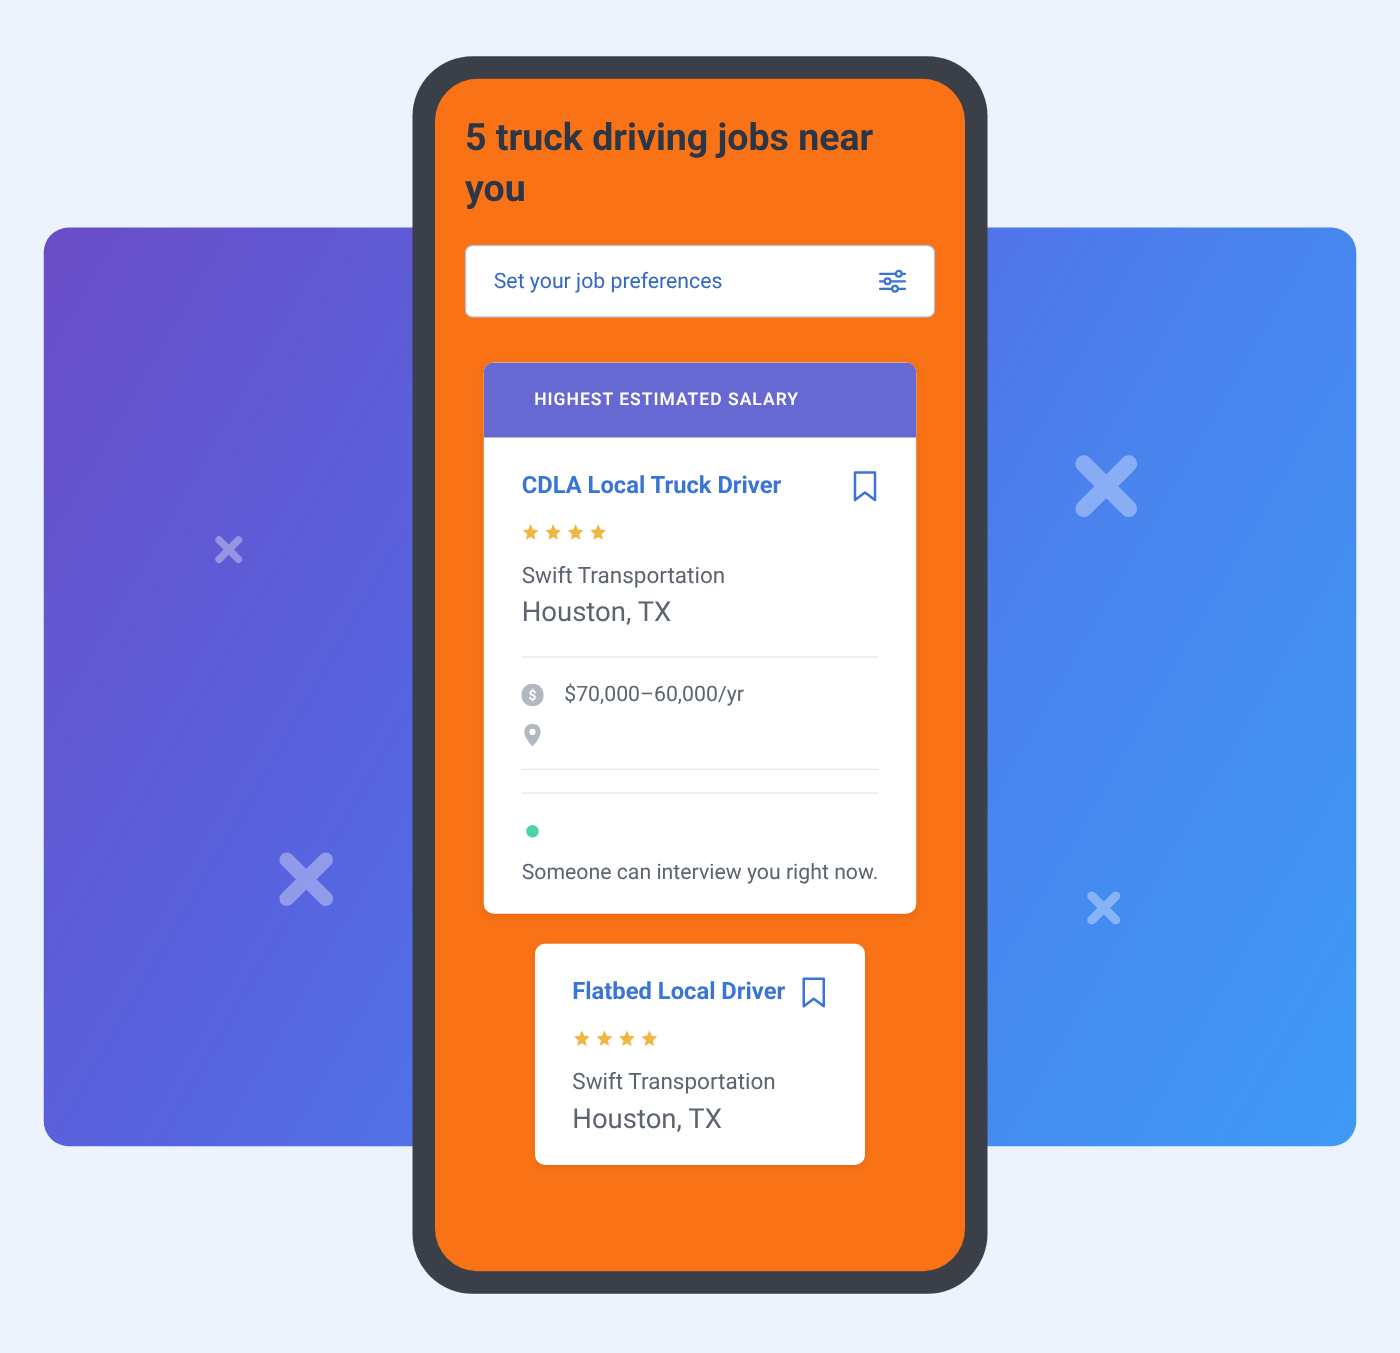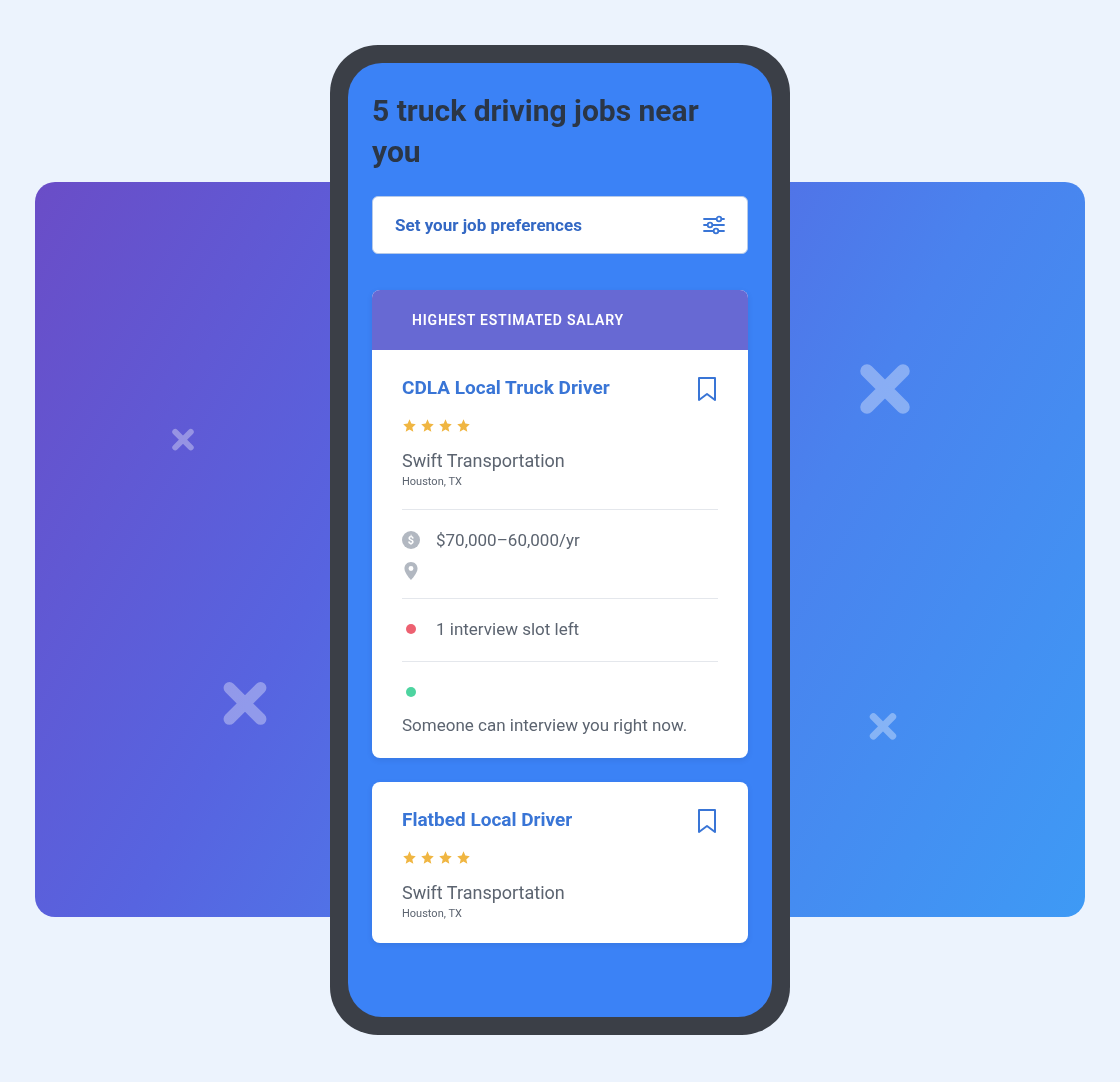--- a/index.html
+++ b/index.html
@@ -41,26 +41,27 @@
       width: 460px;
       height: 990px;
       background: #3b3f47;
       border-radius: 48px;
       padding: 18px;
     }
     
     .phone-screen {
       width: 100%;
       height: 100%;
-      background: #3b82f6;
+      background: #f97316;
       border-radius: 34px;
       overflow: hidden;
       padding: 28px 24px 0 24px;
       display: flex;
       flex-direction: column;
+      align-items: center;
     }
     
     .page-title {
       font-size: 30px;
       font-weight: 700;
       color: #2b3646;
       line-height: 1.35;
       margin-bottom: 24px;
     }
     
@@ -72,21 +73,21 @@
       border-radius: 6px;
       display: flex;
       align-items: center;
       justify-content: space-between;
       cursor: pointer;
       margin-bottom: 36px;
     }
     
     .preferences-btn span {
       color: #3368c4;
-      font-weight: 700;
+      font-weight: 400;
       font-size: 17px;
     }
     
     .job-card {
       background: #fff;
       border-radius: 8px;
       box-shadow: 0 2px 6px rgba(0,0,0,0.08);
       margin-bottom: 24px;
       overflow: hidden;
     }
@@ -130,21 +131,21 @@
     }
     
     .company {
       color: #5c6470;
       font-size: 18px;
       line-height: 1.5;
     }
     
     .location {
       color: #5c6470;
-      font-size: 11px;
+      font-size: 22px;
       line-height: 1.5;
     }
     
     .divider {
       height: 1px;
       background: #e4e7ec;
       margin: 18px 0;
     }
     
     .meta-row {
@@ -259,24 +260,20 @@
           <div class="meta-text">$70,000–60,000/yr</div>
         </div>
         <div class="meta-row">
           <svg class="meta-icon" viewBox="0 0 18 22" fill="#b2b8c1">
               <path d="M9 0C4.5 0 1 3.5 1 8c0 6 8 14 8 14s8-8 8-14c0-4.5-3.5-8-8-8zm0 11a3 3 0 110-6 3 3 0 010 6z"></path>
             </svg>
         </div>
 
         <div class="divider"></div>
 
-        <div class="meta-row">
-          <div class="dot dot-red"></div>
-          <div class="meta-text">1 interview slot left</div>
-        </div>
 
         <div class="divider"></div>
 
         <div class="meta-row">
           <div class="dot dot-green"></div>
           <div class="meta-text">Someone can interview you right now.</div>
         </div>
       </div>
     </div>
 

